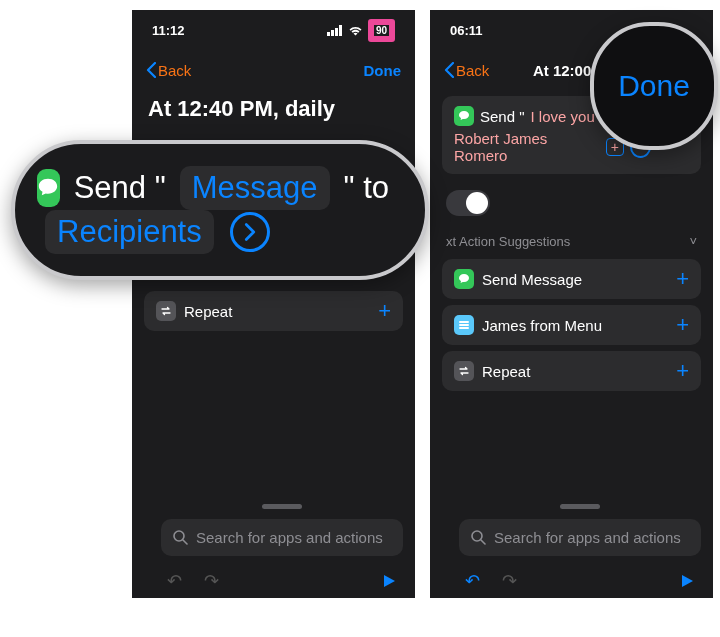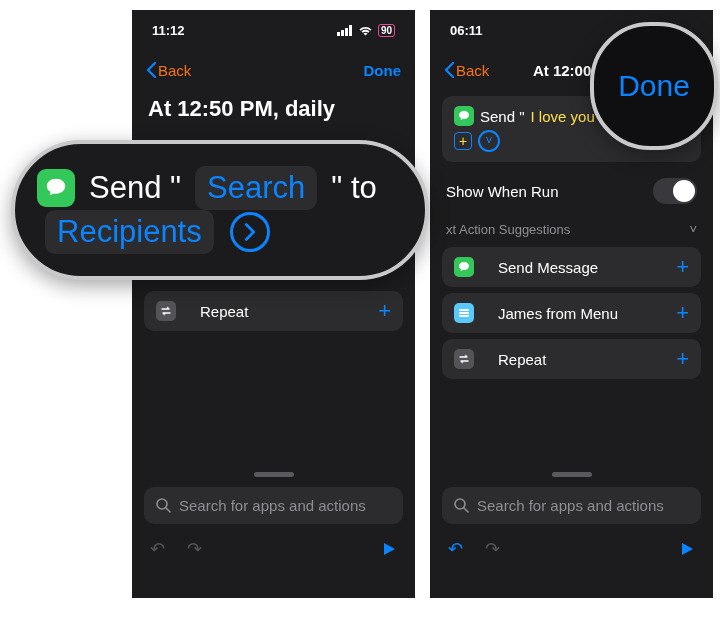--- a/index.html
+++ b/index.html
@@ -8,50 +8,50 @@
   .phone.left{left:132px;}
   .phone.right{left:430px;}
   .status-bar{height:40px;display:flex;align-items:center;justify-content:space-between;padding:0 20px;font-size:13px;font-weight:600;color:#fff;}
   .status-right{display:flex;align-items:center;gap:5px;}
   .nav-bar{height:40px;display:flex;align-items:center;justify-content:space-between;padding:0 14px;font-size:15px;}
   .nav-back{color:#f97316;display:flex;align-items:center;gap:2px;}
   .nav-title{color:#fff;font-size:15px;font-weight:600;}
   .nav-done{color:#0A84FF;font-weight:600;}
   .title-lg{font-size:22px;font-weight:700;color:#fff;padding:6px 16px 6px 16px;white-space:nowrap;}
   .card{margin:6px 12px;background:#2C2C2E;border-radius:10px;padding:10px 12px;font-size:15px;color:#fff;position:relative;}
-  .row{display:flex;align-items:center;gap:24px;}
+  .row{display:flex;align-items:center;gap:8px;}
   .icon-box{width:20px;height:20px;border-radius:5px;display:flex;align-items:center;justify-content:center;font-size:12px;}
   .icon-green{background:#34C759;color:#fff;}
   .icon-teal{background:#5AC8FA;color:#fff;}
   .icon-grey{background:#545458;color:#fff;}
   .chev-circle{border:2px solid #0A84FF;color:#0A84FF;border-radius:50%;width:18px;height:18px;font-size:12px;display:inline-flex;align-items:center;justify-content:center;line-height:1;}
   .plus-add{position:absolute;right:12px;top:50%;transform:translateY(-50%);color:#0A84FF;font-size:22px;font-weight:300;}
   .togglerow{display:flex;align-items:center;justify-content:space-between;padding:10px 16px 4px 16px;font-size:15px;color:#fff;}
   .togg{width:44px;height:26px;border-radius:13px;background:#39393D;position:relative;}
   .togg::after{content:'';position:absolute;width:22px;height:22px;border-radius:50%;background:#fff;top:2px;right:2px;}
   .sect-hdr{display:flex;align-items:center;justify-content:space-between;padding:14px 16px 4px 16px;color:#8E8E93;font-size:13px;}
-  .bottom-area{position:absolute;bottom:0;left:0;right:0;padding:10px 12px 32px 12px;}
+  .bottom-area{position:absolute;bottom:0;left:17px;right:0;padding:10px 12px 0 12px;}
   .drag-handle{width:40px;height:5px;border-radius:3px;background:#5A5A5E;margin:0 auto 10px auto;}
   .search{background:#2C2C2E;border-radius:10px;padding:10px 12px;color:#8E8E93;display:flex;align-items:center;gap:8px;font-size:15px;}
   .tool-row{display:flex;align-items:center;justify-content:space-between;padding:14px 6px 6px 6px;color:#0A84FF;}
   .tool-left{display:flex;gap:22px;font-size:18px;}
   .tool-muted{color:#555;}
   .play{font-size:18px;color:#0A84FF;}
 
   .bubble-zoom{position:absolute;top:140px;left:11px;width:418px;height:140px;background:#1b1b1d;border:4px solid #C9C9CC;border-radius:78px;box-shadow:0 6px 20px rgba(0,0,0,.35);display:flex;flex-direction:column;justify-content:center;padding:8px 36px 8px 22px;box-sizing:border-box;}
   .bubble-zoom .line1{display:flex;align-items:center;gap:14px;font-size:31px;color:#fff;white-space:nowrap;}
   .bubble-zoom .line2{display:flex;align-items:center;gap:16px;font-size:31px;padding-left:8px;}
   .chip{background:#2C2C2E;color:#0A84FF;padding:4px 12px;border-radius:10px;}
   .big-chev{border:3px solid #0A84FF;border-radius:50%;width:34px;height:34px;color:#0A84FF;display:inline-flex;align-items:center;justify-content:center;font-size:22px;}
   .big-icon-green{width:38px;height:38px;border-radius:9px;background:#34C759;display:flex;align-items:center;justify-content:center;font-size:22px;color:#fff;}
 
   .bubble-done{position:absolute;top:22px;left:590px;width:120px;height:120px;background:#0f0f11;border:4px solid #C9C9CC;border-radius:60px;box-shadow:0 6px 20px rgba(0,0,0,.35);display:flex;align-items:center;justify-content:center;}
   .bubble-done span{color:#0A84FF;font-size:30px;font-weight:500;}
 
-  .blue-text{color:#fde047;}
+  .blue-text{color:#fca5a5;}
   .heart{color:#FF3B30;}
 
   svg{display:block;}
 </style>
 </head>
 <body>
 <div class="canvas">
 
 <div class="phone left">
   <div class="status-bar">
@@ -59,34 +59,34 @@
     <span class="status-right">
       <svg width="16" height="11" viewBox="0 0 16 11">
             <rect x="0" y="7" width="3" height="4" fill="#fff"></rect>
             <rect x="4" y="5" width="3" height="6" fill="#fff"></rect>
             <rect x="8" y="3" width="3" height="8" fill="#fff"></rect>
             <rect x="12" y="0" width="3" height="11" fill="#fff"></rect>
           </svg>
       <svg width="15" height="11" viewBox="0 0 15 11">
             <path d="M7.5 10.5L5.5 8.5c1.1-1.1 2.9-1.1 4 0L7.5 10.5zM3.5 6.5c2.2-2.2 5.8-2.2 8 0l-1.3 1.3c-1.5-1.5-3.9-1.5-5.4 0L3.5 6.5zM1.5 4.5c3.3-3.3 8.7-3.3 12 0l-1.3 1.3c-2.6-2.6-6.8-2.6-9.4 0L1.5 4.5z" fill="#fff"></path>
           </svg>
-      <span style="border:1px solid #ec4899;border-radius:3px;padding:0 2px;font-size:10px;">90</span>
+      <span style="border:6px solid #ec4899;border-radius:3px;padding:0 2px;font-size:10px;">90</span>
     </span>
   </div>
   <div class="nav-bar">
     <span class="nav-back">
       <svg width="10" height="16" viewBox="0 0 10 16">
             <path d="M9 1L2 8l7 7" stroke="#0A84FF" stroke-width="2.2" fill="none" stroke-linecap="round" stroke-linejoin="round"></path>
           </svg>
       <span>Back</span>
     </span>
     <span></span>
     <span class="nav-done">Done</span>
   </div>
-  <div class="title-lg">At 12:50 PM, daily</div>
+  <div class="title-lg">At 12:40 PM, daily</div>
 
   <div style="height:80px;"></div>
 
   <div class="sect-hdr" style="visibility:hidden;">
     <span>Next Action Suggestions</span>
     <span>˅</span>
   </div>
 
   <div style="height:48px;"></div>
   <div class="card row" style="margin-top:2px;">
@@ -143,27 +143,27 @@
       <span class="icon-box icon-green">
         <svg width="12" height="12" viewBox="0 0 12 12">
               <path d="M6 1C3 1 1 2.8 1 5c0 1.3.8 2.4 2 3.1L2.6 10l2.2-1c.4.1.8.1 1.2.1 3 0 5-1.8 5-4S9 1 6 1z" fill="#fff"></path>
             </svg>
       </span>
       <span>Send "</span>
       <span class="blue-text">I love you</span>
       <span class="heart">❤️</span>
     </div>
     <div class="row" style="margin-top:4px;gap:6px;">
+      <span class="blue-text">Robert James Romero</span>
       <span class="blue-text" style="border:1.6px solid #0A84FF;border-radius:4px;width:16px;height:16px;display:inline-flex;align-items:center;justify-content:center;font-size:14px;">+</span>
       <span class="chev-circle">˅</span>
     </div>
   </div>
 
   <div class="togglerow">
-    <span>Show When Run</span>
     <span class="togg"></span>
   </div>
 
   <div class="sect-hdr">
     <span>xt Action Suggestions</span>
     <span>˅</span>
   </div>
 
   <div class="card row">
     <span class="icon-box icon-green">
@@ -219,21 +219,21 @@
 </div>
 
 <div class="bubble-zoom">
   <div class="line1">
     <span class="big-icon-green">
       <svg width="22" height="22" viewBox="0 0 12 12">
             <path d="M6 1C3 1 1 2.8 1 5c0 1.3.8 2.4 2 3.1L2.6 10l2.2-1c.4.1.8.1 1.2.1 3 0 5-1.8 5-4S9 1 6 1z" fill="#fff"></path>
           </svg>
     </span>
     <span>Send "</span>
-    <span class="chip">Search</span>
+    <span class="chip">Message</span>
     <span>" to</span>
   </div>
   <div class="line2">
     <span class="chip">Recipients</span>
     <span class="big-chev">
       <svg width="14" height="20" viewBox="0 0 10 16">
             <path d="M2 2l6 6-6 6" stroke="#0A84FF" stroke-width="2.2" fill="none" stroke-linecap="round" stroke-linejoin="round"></path>
           </svg>
     </span>
   </div>

